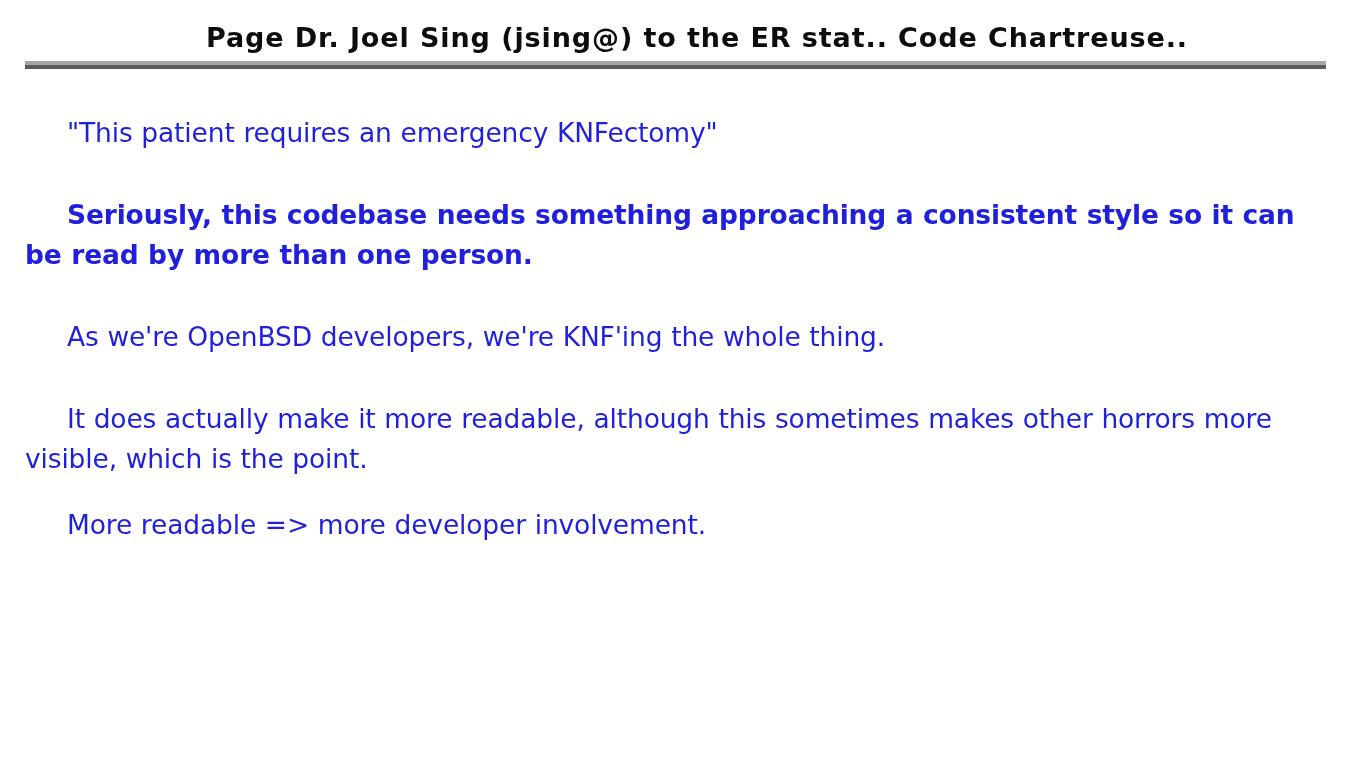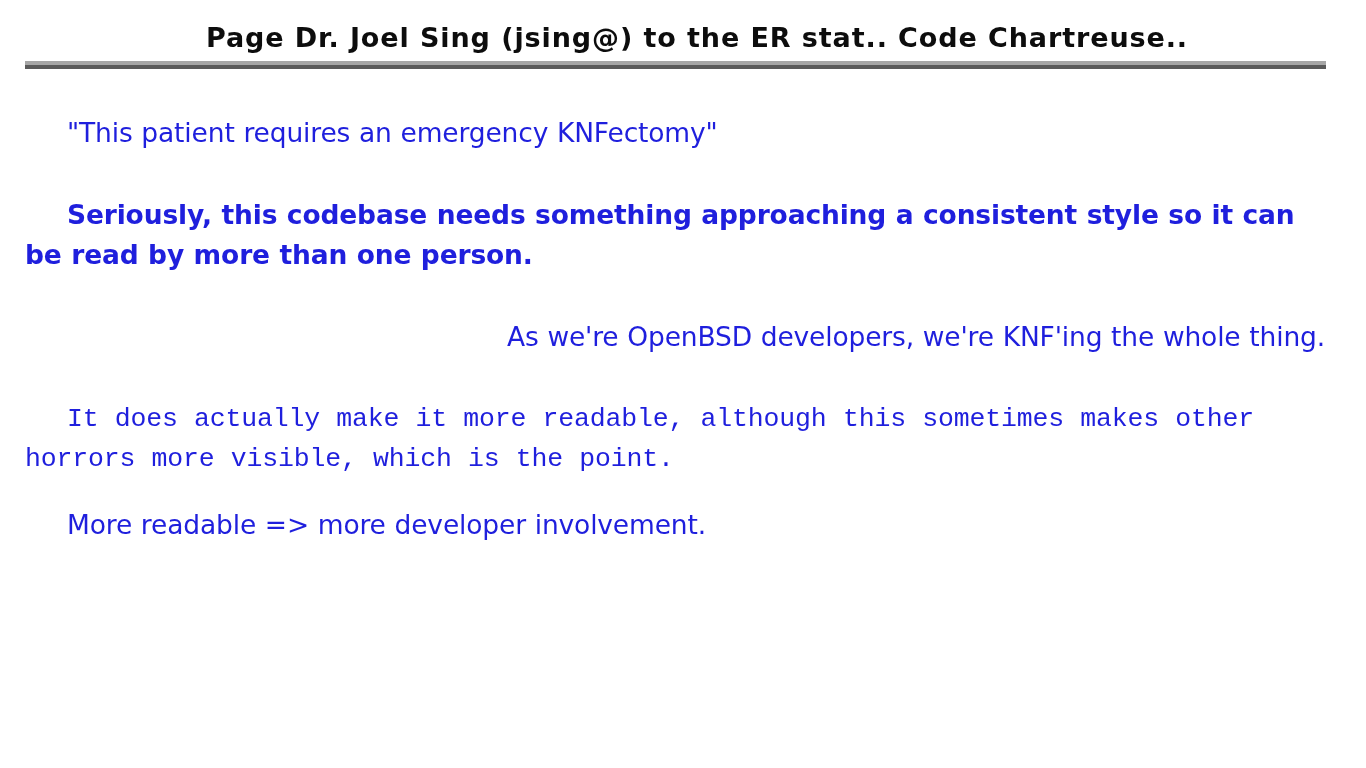--- a/index.html
+++ b/index.html
@@ -68,22 +68,22 @@
     margin: 0 0 26px 0;
     letter-spacing: -0.15px;
     word-spacing: 0.5px;
     max-width: 1300px;
   }
   .para:last-child { margin-bottom: 0; }
 
   
   .para.p1 { margin-bottom: 42px; }
   .para.p2 { margin-bottom: 42px; width: 1295px; font-weight: bold; }
-  .para.p3 { margin-bottom: 42px; text-align: right; }
-  .para.p4 { width: 1285px; font-family: Liberation Mono, monospace; }
+  .para.p3 { margin-bottom: 42px; }
+  .para.p4 { width: 1285px; }
   .para.p5 { margin-bottom: 12px; }
 </style>
 </head>
 <body>
 
 <div class="slide">
 
   <div class="slide-title">Page Dr. Joel Sing (jsing@) to the ER stat.. Code Chartreuse..</div>
 
   <div class="title-rule"></div>

